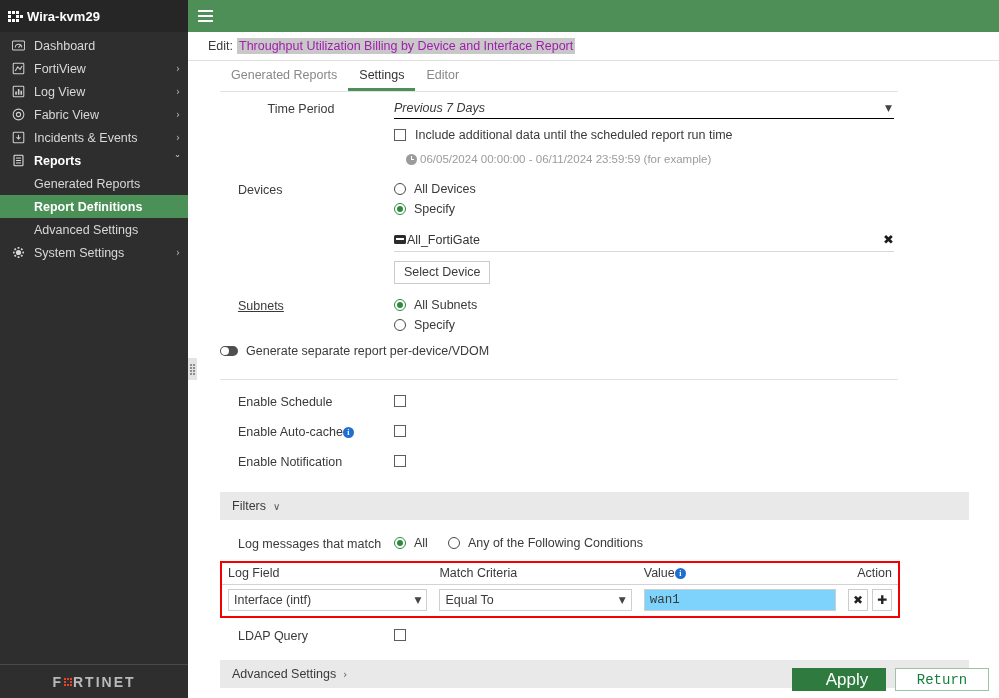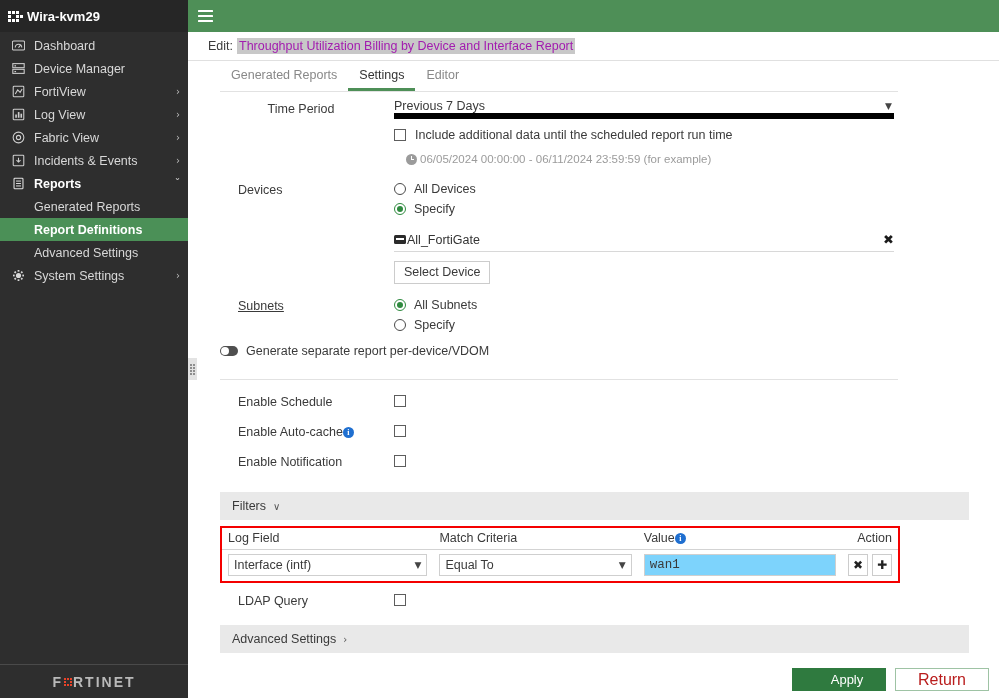--- a/index.html
+++ b/index.html
@@ -108,23 +108,23 @@
 
   .row { display:flex; align-items:flex-start; min-height: 22px; }
   .row .lab {
     width: 186px; flex: 0 0 186px; text-align: left; padding-left: 30px;
     font-size: 12.5px; color: #3a3a3a; line-height: 22px;
   }
   .row .lab.center { text-align:center; padding-left:0; }
   .row .ctl { flex: 1 1 auto; }
 
   .select-underline {
-    width: 500px; height: 21px; border: none; border-bottom: 6px solid #000000;
+    width: 500px; height: 21px; border: none; border-bottom: 1px solid #000000;
     display:flex; align-items:center; justify-content: space-between;
-    font-size: 12.5px; color: #3a3a3a; cursor:pointer; background: transparent;
+    font-size: 12.5px; color: #3a3a3a; cursor:pointer; background: transparent; font-style: italic;
   }
   .select-underline .caret { font-size: 9px; color: #444; padding-right: 2px; font-family:"DejaVu Sans", sans-serif; }
 
   .chk {
     width: 12px; height: 12px; border: 1.5px solid #5d5d5d; background:#fff;
     display:inline-block; vertical-align: middle; cursor:pointer; flex: 0 0 12px;
   }
   .chkline { display:flex; align-items:center; gap: 9px; font-size:12.5px; color:#3a3a3a; }
 
   .hint { font-size: 11.5px; color: #9b9b9b; display:flex; align-items:center; gap:3px; padding-left: 12px;}
@@ -197,28 +197,28 @@
     width:20px; height:22px; border:1px solid #cccccc; background:#fff;
     display:flex; align-items:center; justify-content:center;
     font-size:12px; color:#222; cursor:pointer; font-family:"DejaVu Sans", sans-serif;
   }
 
   .footer-btns {
     position:absolute; right: 10px; bottom: 7px; display:flex; gap:9px;
   }
   .btn-primary {
     width:94px; height:23px; background:#2f7a3f; color:#ffffff; border:1px solid #2f7a3f;
-    font-size:13px; cursor:pointer; display:flex; align-items:center; justify-content:center;
+    font-size:17px; cursor:pointer; display:flex; align-items:center; justify-content:center;
     font-family:"Liberation Sans", sans-serif;
     padding-left:16px;
   }
   .btn-secondary {
-    width:94px; height:23px; background:#ffffff; color:#b91c1c; border:1px solid #9ec3a4;
-    font-size:16px; cursor:pointer; display:flex; align-items:center; justify-content:center;
-    font-family:Liberation Sans, sans-serif;
+    width:94px; height:23px; background:#ffffff; color:#15803d; border:1px solid #9ec3a4;
+    font-size:14px; cursor:pointer; display:flex; align-items:center; justify-content:center;
+    font-family:Liberation Mono, monospace;
   }
   .underline-lbl { text-decoration: underline; }
 </style>
 </head>
 <body>
 
 <div class="app">
 
   <aside class="sidebar">
 
@@ -247,32 +247,20 @@
           <svg width="13" height="13" viewBox="0 0 16 16">
               <rect x="0.5" y="2.5" width="15" height="11" rx="1.5" fill="none" stroke="#cfcfcf" stroke-width="1.3"></rect>
               <path d="M4 10.5 a4 4 0 0 1 8 0" fill="none" stroke="#cfcfcf" stroke-width="1.3"></path>
               <line x1="8" y1="10.5" x2="10.6" y2="7.6" stroke="#cfcfcf" stroke-width="1.3"></line>
             </svg>
         </span>
         <span class="lbl">Dashboard</span>
         <span class="chev"></span>
       </div>
 
-      <div class="sb-item">
-        <span class="ic">
-          <svg width="13" height="13" viewBox="0 0 16 16">
-              <rect x="1" y="2" width="14" height="5" fill="none" stroke="#cfcfcf" stroke-width="1.3"></rect>
-              <rect x="1" y="9" width="14" height="5" fill="none" stroke="#cfcfcf" stroke-width="1.3"></rect>
-              <rect x="3" y="4" width="2" height="1.5" fill="#cfcfcf"></rect>
-              <rect x="3" y="11" width="2" height="1.5" fill="#cfcfcf"></rect>
-            </svg>
-        </span>
-        <span class="lbl">Device Manager</span>
-        <span class="chev"></span>
-      </div>
 
       <div class="sb-item">
         <span class="ic">
           <svg width="13" height="13" viewBox="0 0 16 16">
               <rect x="1.5" y="1.5" width="13" height="13" rx="1" fill="none" stroke="#cfcfcf" stroke-width="1.3"></rect>
               <path d="M4 11 L7 6 L10 9 L12.5 5" fill="none" stroke="#cfcfcf" stroke-width="1.3"></path>
             </svg>
         </span>
         <span class="lbl">FortiView</span>
         <span class="chev">›</span>
@@ -496,20 +484,33 @@
           <div class="row" style="margin-top:8px;">
             <div class="lab">Enable Notification</div>
             <div class="ctl"><span class="chk"></span></div>
           </div>
 
           <div class="section-bar" style="margin-top:19px;">
             <span>Filters</span>
             <span class="car">∨</span>
           </div>
 
+          <div class="row" style="margin-top:13px;">
+            <div class="lab">Log messages that match</div>
+            <div class="ctl" style="display:flex; align-items:center; gap:20px;">
+              <span class="radio-line">
+                <span class="radio on"></span>
+                <span>All</span>
+              </span>
+              <span class="radio-line">
+                <span class="radio"></span>
+                <span>Any of the Following Conditions</span>
+              </span>
+            </div>
+          </div>
 
           <div class="filter-box" style="margin-top:6px;">
             <table class="ftable">
               <thead>
                 <tr>
                   <th style="width:212px;">Log Field</th>
                   <th style="width:205px;">Match Criteria</th>
                   <th style="width:205px;">
                     <span>Value</span><span class="info-ic">i</span>
                   </th>

